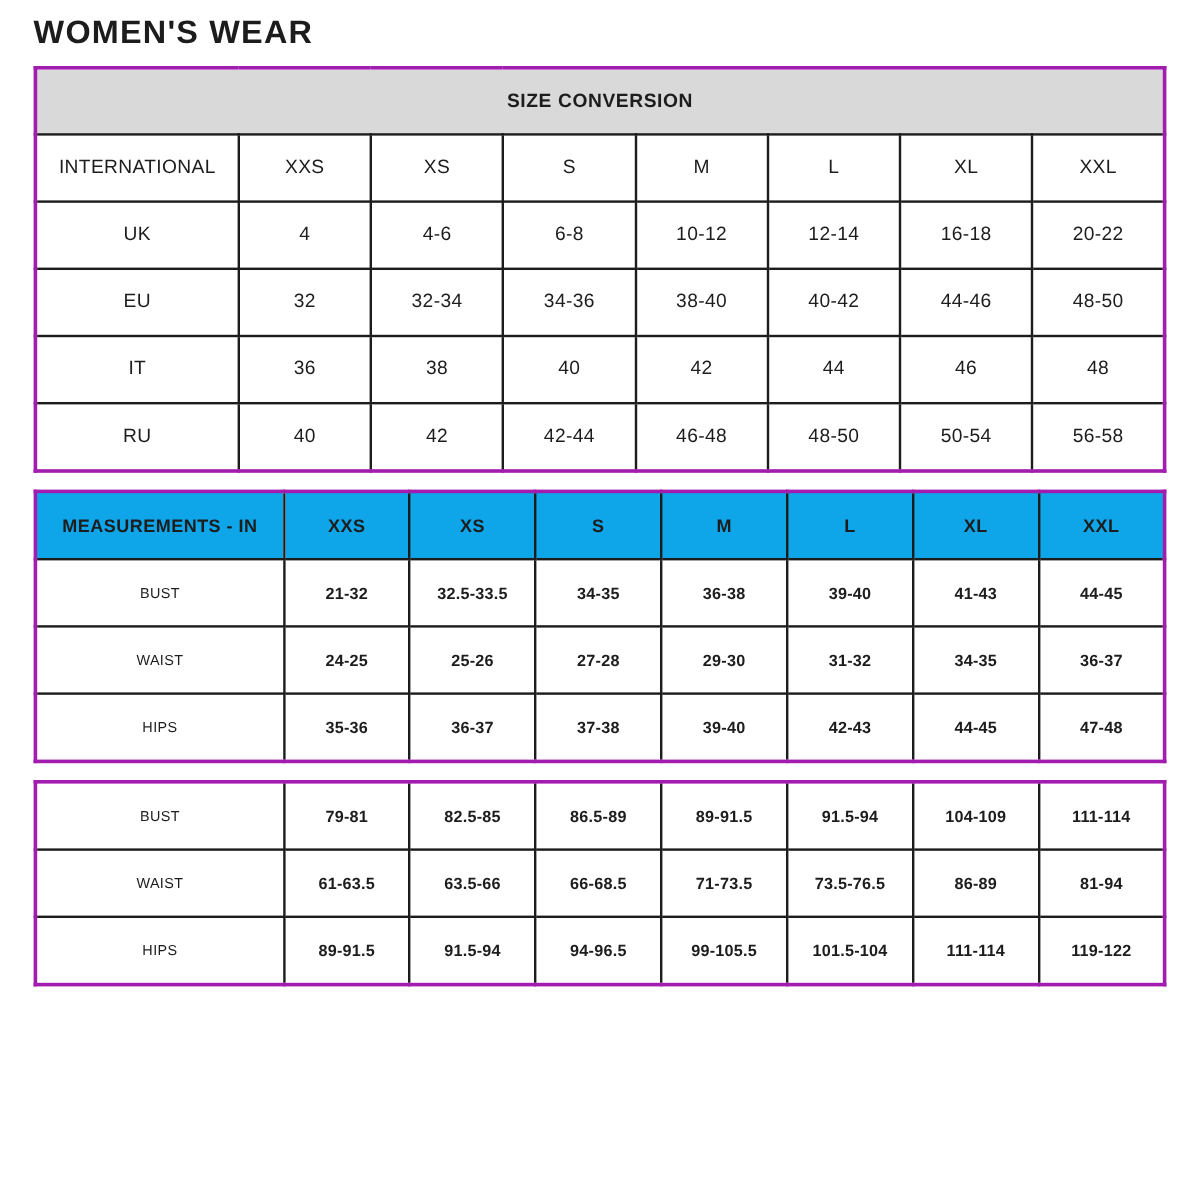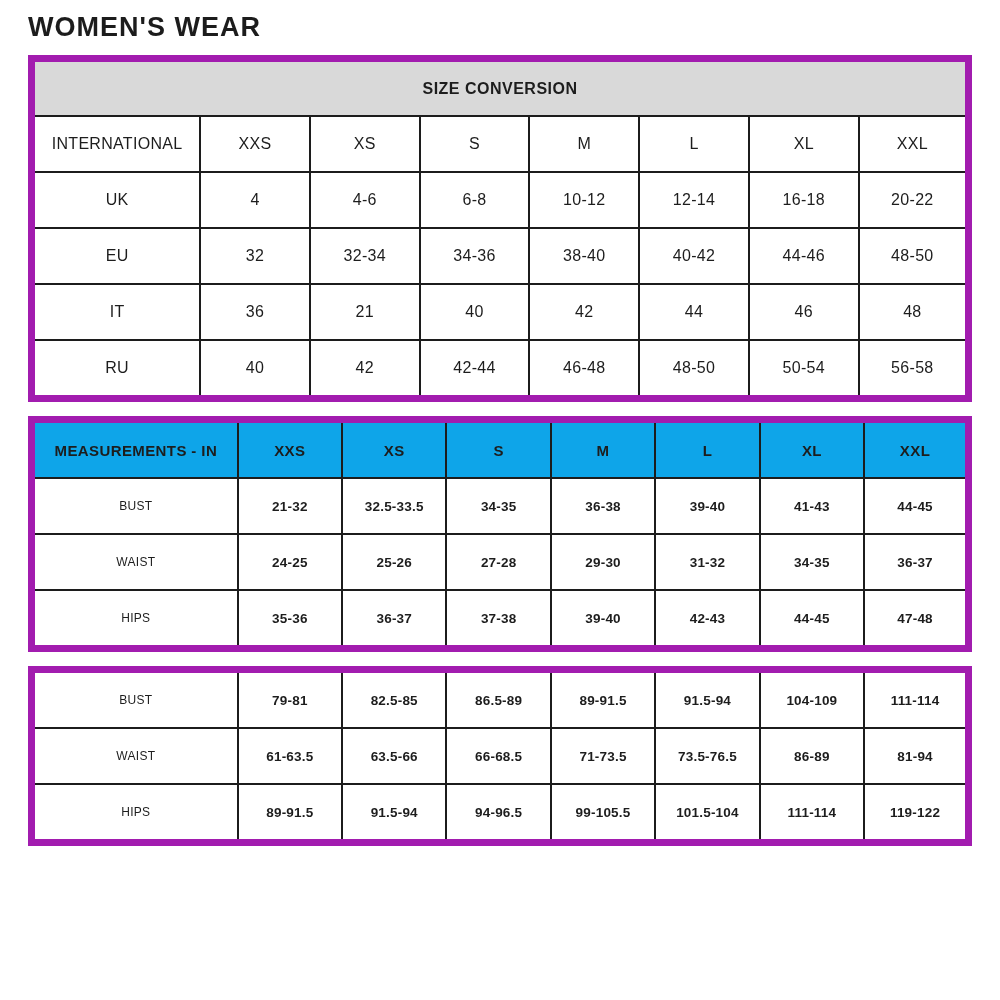--- a/index.html
+++ b/index.html
@@ -27,21 +27,21 @@
     color: #1c1c1c;
     margin: 0;
     padding-top: 11px;
     height: 33px;
     line-height: 33px;
   }
   table.tbl {
     width: 100%;
     border-collapse: collapse;
     table-layout: fixed;
-    border: 7px solid #a21caf;
+    border: 3px solid #a21caf;
   }
   table.tbl td {
     border: 2px solid #1c1c1c;
     text-align: center;
     vertical-align: middle;
     height: 52px;
     font-size: 16px;
     letter-spacing: 0.3px;
     overflow: hidden;
     white-space: nowrap;
@@ -115,21 +115,21 @@
       <td>32-34</td>
       <td>34-36</td>
       <td>38-40</td>
       <td>40-42</td>
       <td>44-46</td>
       <td>48-50</td>
     </tr>
     <tr>
       <td>IT</td>
       <td>36</td>
-      <td>21</td>
+      <td>38</td>
       <td>40</td>
       <td>42</td>
       <td>44</td>
       <td>46</td>
       <td>48</td>
     </tr>
     <tr>
       <td>RU</td>
       <td>40</td>
       <td>42</td>

